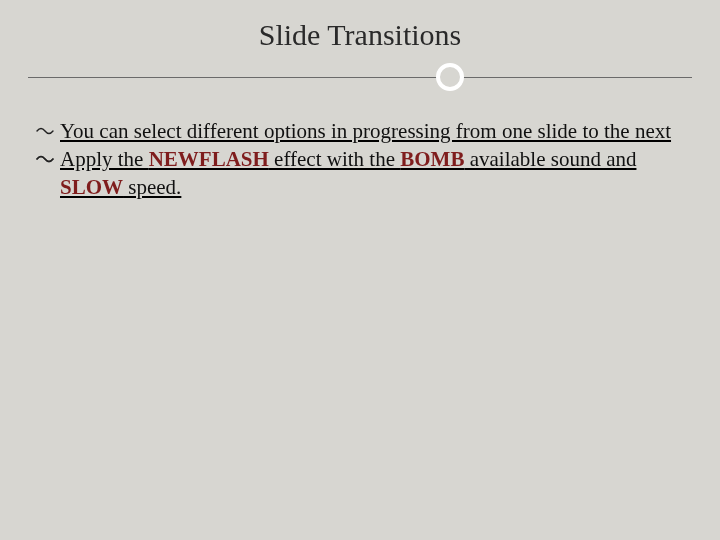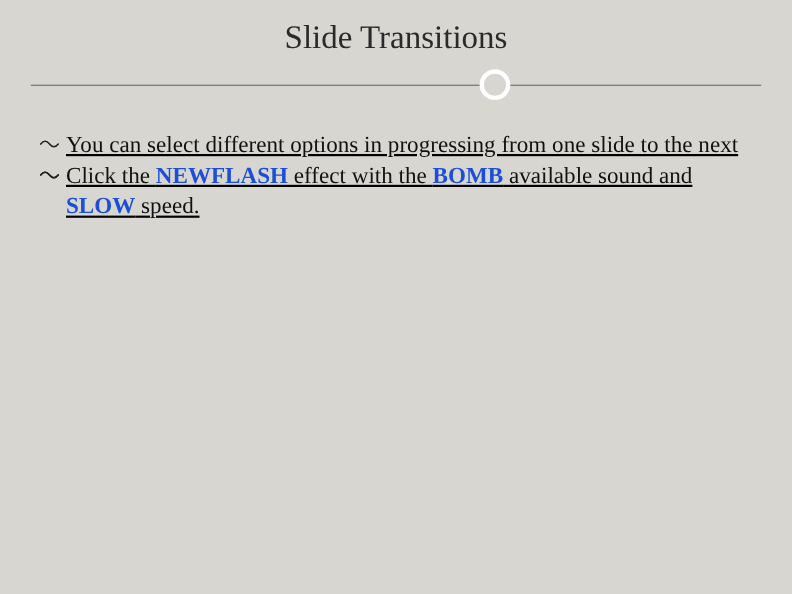--- a/index.html
+++ b/index.html
@@ -73,21 +73,21 @@
     left: 0;
     top: 6px;
     width: 18px;
     height: 14px;
     display: inline-flex;
     align-items: center;
     justify-content: center;
   }
   .bullet-icon svg { display: block; }
   .bold { font-weight: 700; }
-  .bold-olive { font-weight: 700; color: #1d4ed8; }
+  .bold-olive { font-weight: 700; color: #7f1d1d; }
 </style>
 </head>
 <body>
 
 <div class="slide">
   <div class="title-area">
     <div class="title">Slide Transitions</div>
     <div class="divider-wrap">
       <div class="divider-line"></div>
       <div class="divider-circle"></div>
@@ -102,16 +102,16 @@
           </span><span>You can select different options in progressing from one slide to the next</span></li>
         <li><span class="bullet-icon">
             <svg width="18" height="12" viewBox="0 0 18 12">
               <path d="M1 6 Q5 1 9 6 Q13 11 17 6" stroke="#222" stroke-width="1.4" fill="none" stroke-linecap="round"></path>
             </svg>
           </span></li>
         <li><span class="bullet-icon">
             <svg width="18" height="12" viewBox="0 0 18 12">
               <path d="M1 6 Q5 1 9 6 Q13 11 17 6" stroke="#222" stroke-width="1.4" fill="none" stroke-linecap="round"></path>
             </svg>
-          </span><span>Click the </span><span class="bold-olive">NEWFLASH</span><span> effect with the </span><span class="bold-olive">BOMB</span><span> available sound and </span><span class="bold-olive">SLOW</span><span> speed.</span></li>
+          </span><span>Apply the </span><span class="bold-olive">NEWFLASH</span><span> effect with the </span><span class="bold-olive">BOMB</span><span> available sound and </span><span class="bold-olive">SLOW</span><span> speed.</span></li>
       </ul>
   </div>
 </div>
 
 </body></html>

